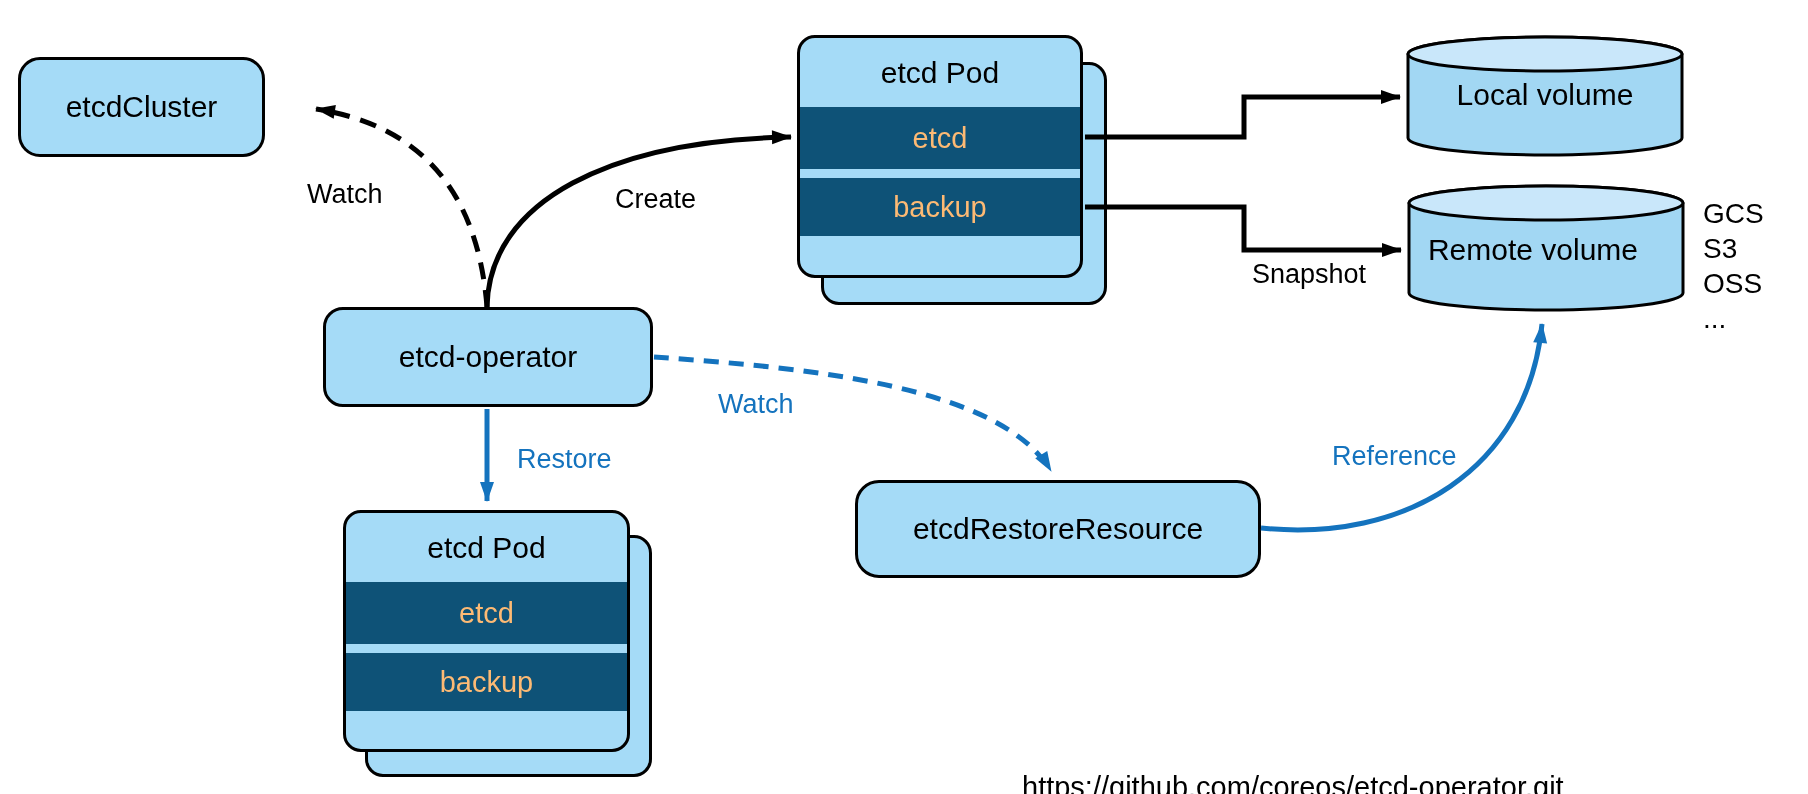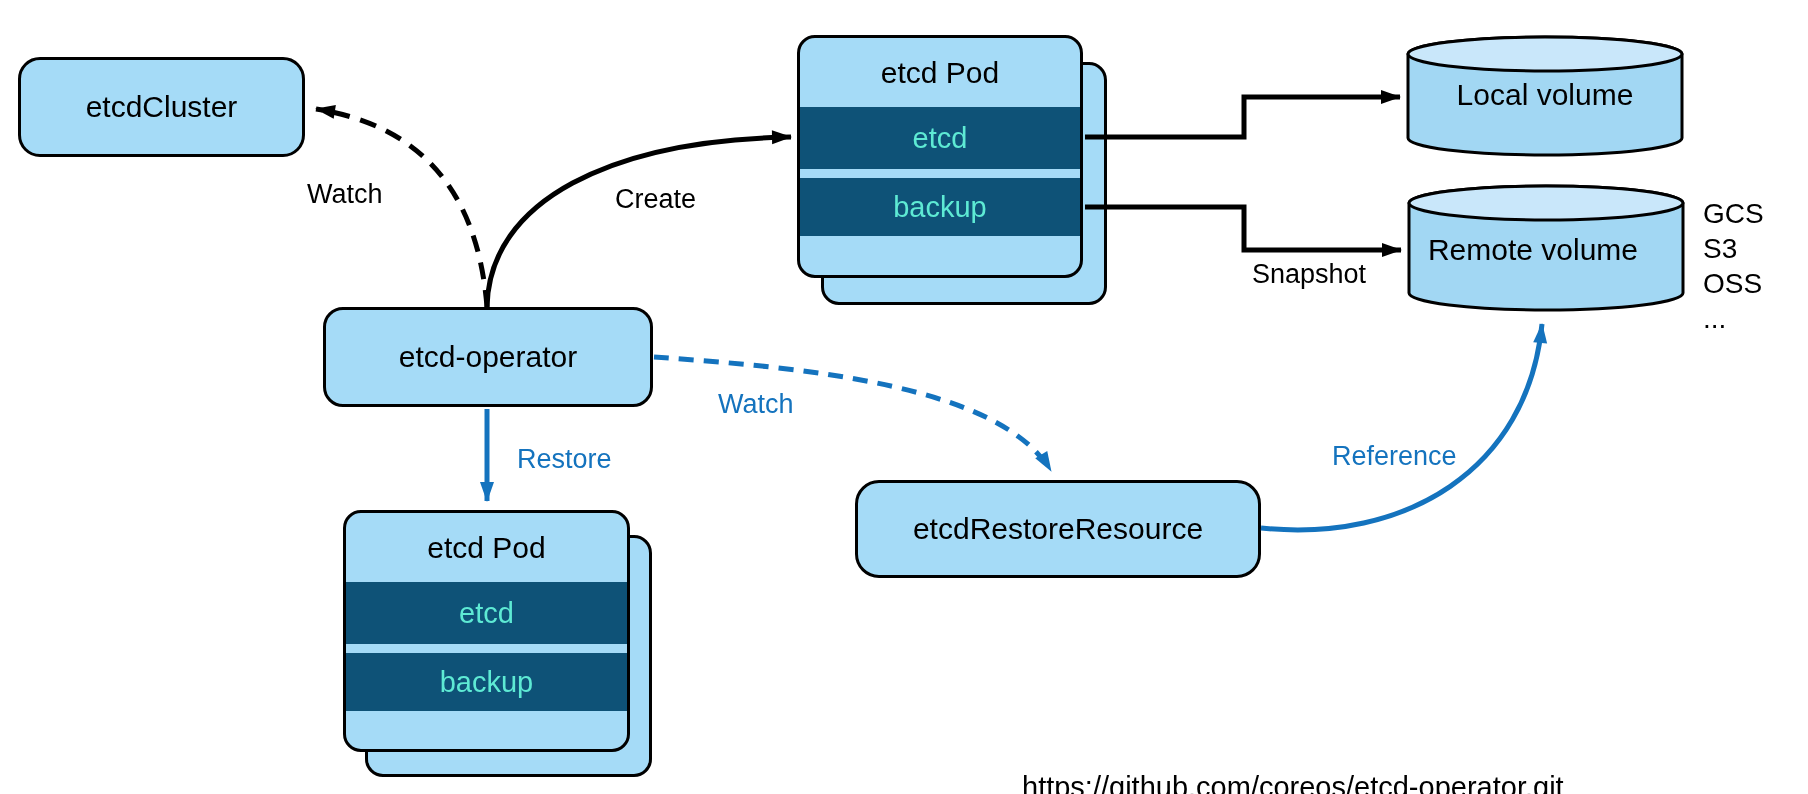--- a/index.html
+++ b/index.html
@@ -47,21 +47,21 @@
   }
   .pod-title{
     height:69px;flex:0 0 69px;
     display:flex;align-items:center;justify-content:center;
     font-size:30px;color:var(--ink);
   }
   .pod-band{
     flex:0 0 62px;height:62px;
     background:var(--dark-band);
     display:flex;align-items:center;justify-content:center;
-    font-size:29px;color:#5eead4;
+    font-size:29px;color:#fdba74;
   }
   .pod-band.second{flex:0 0 58px;height:58px;}
   .pod-gap{flex:0 0 9px;height:9px;}
   .pod-bottom{flex:1 1 auto;}
   
   .lbl{
     position:absolute;
     font-size:27px;color:var(--ink);
     white-space:nowrap;z-index:3;
   }
@@ -104,21 +104,21 @@
     <g>
       <path class="cyl-body" d="M1408,54 A137,17 0 0 1 1682,54 L1682,138 A137,17 0 0 1 1408,138 Z"></path>
       <ellipse class="cyl-lid" cx="1545" cy="54" rx="137" ry="17"></ellipse>
     </g>
     <g>
       <path class="cyl-body" d="M1409,203 A137,17 0 0 1 1683,203 L1683,293 A137,17 0 0 1 1409,293 Z"></path>
       <ellipse class="cyl-lid" cx="1546" cy="203" rx="137" ry="17"></ellipse>
     </g>
   </svg>
 
-  <div class="node" style="left:18px;top:57px;width:287px;height:100px;border-radius:22px;">
+  <div class="node" style="left:18px;top:57px;width:247px;height:100px;border-radius:22px;">
     <span>etcdCluster</span>
   </div>
 
   <div class="node" style="left:855px;top:480px;width:406px;height:98px;border-radius:24px;">
     <span>etcdRestoreResource</span>
   </div>
 
   <div class="node" style="left:323px;top:307px;width:330px;height:100px;border-radius:20px;">
     <span>etcd-operator</span>
   </div>

